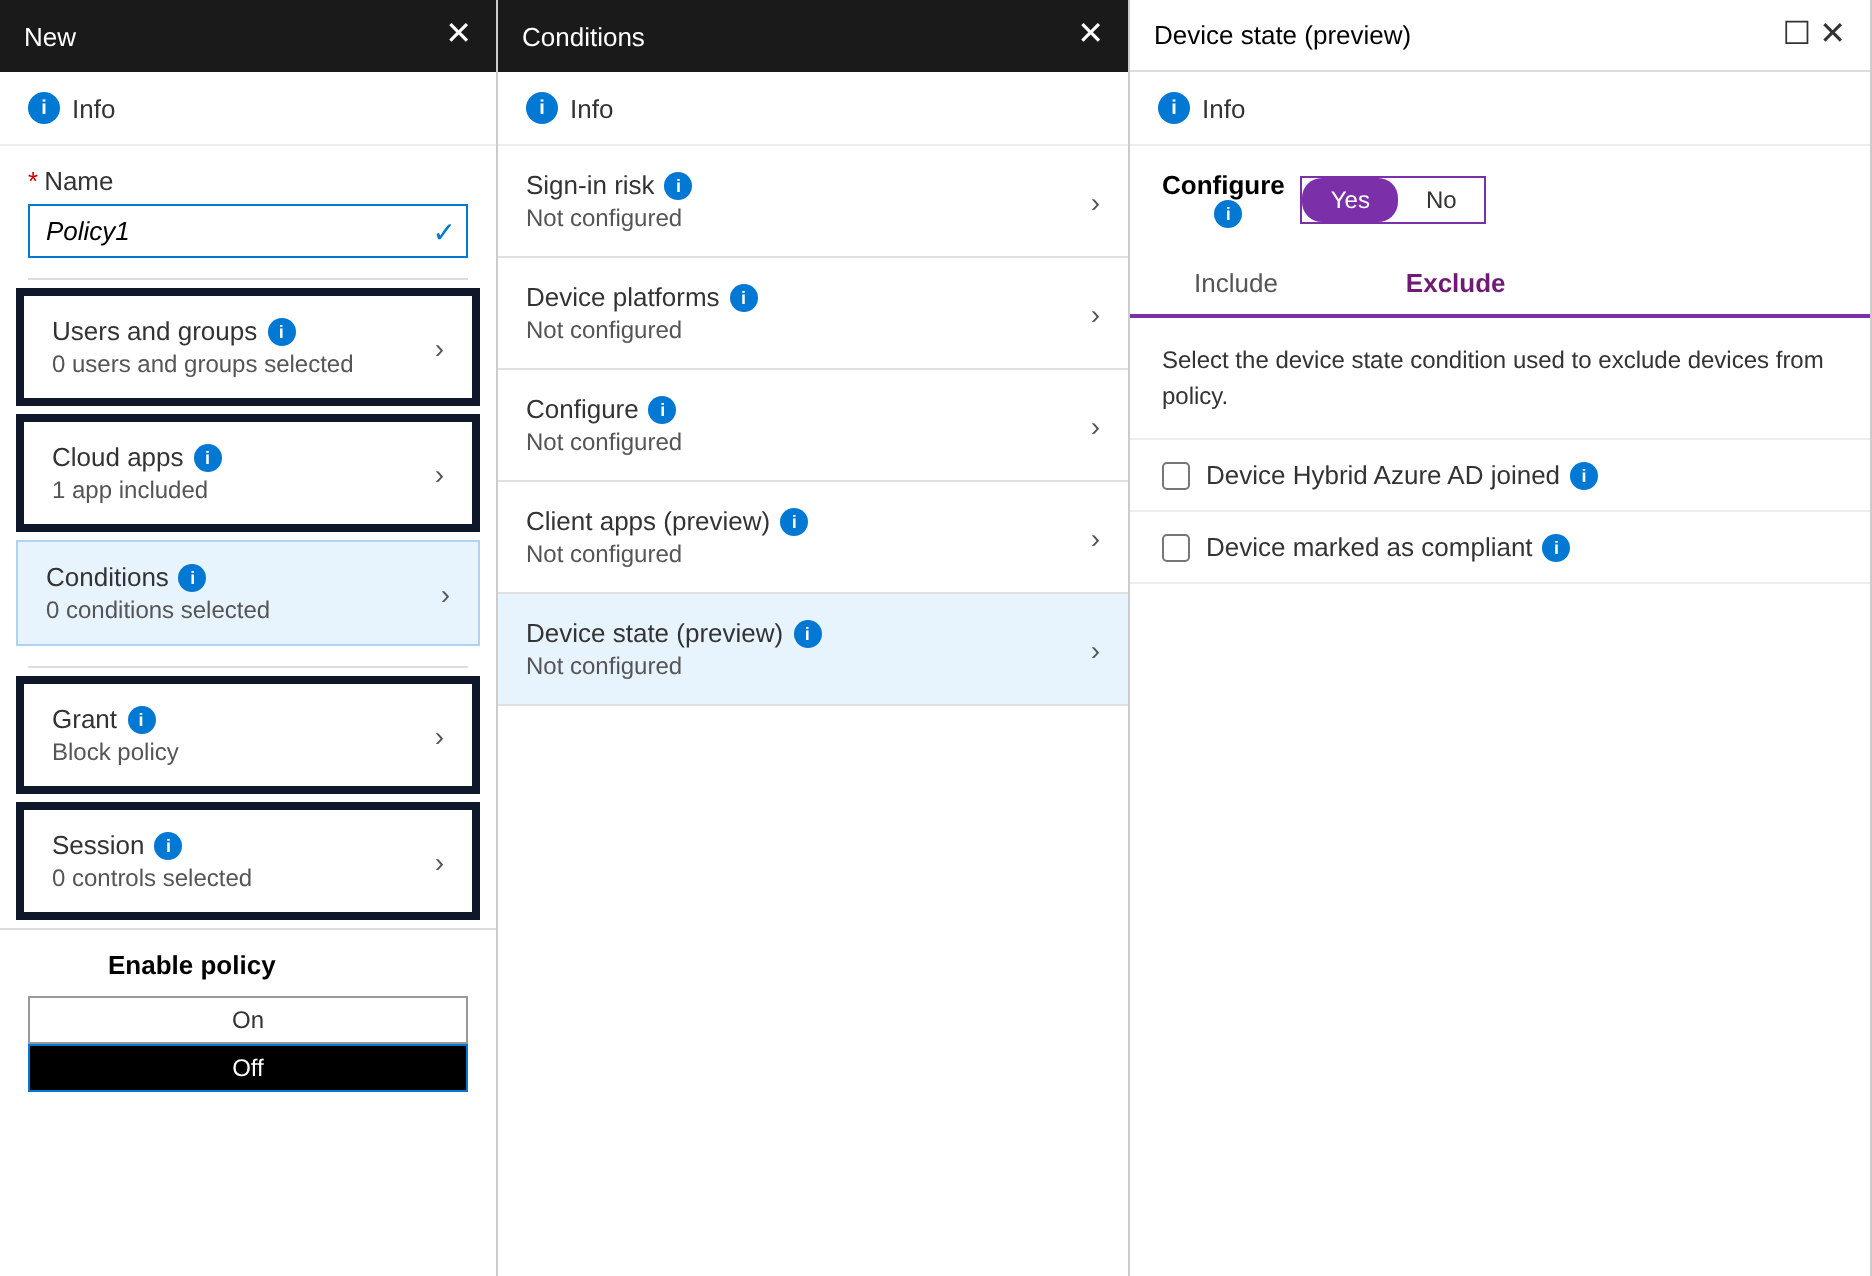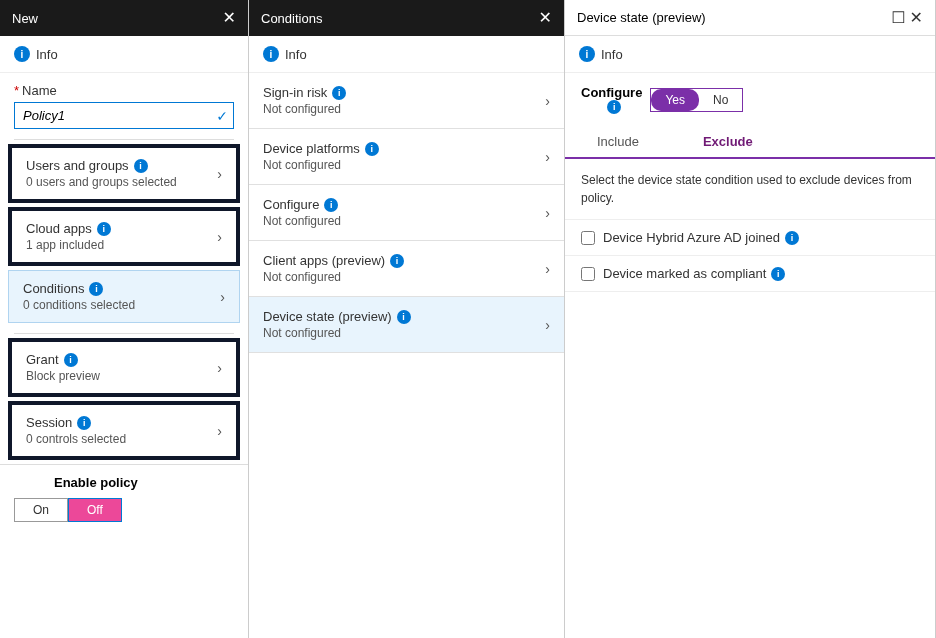--- a/index.html
+++ b/index.html
@@ -192,38 +192,39 @@
     .enable-label {
       font-size: 13px;
       font-weight: 600;
       margin-bottom: 8px;
       color: #000;
       padding-left: 40px;
     }
 
     .toggle-group {
       display: flex;
+      flex-direction: column;
     }
 
     .toggle-btn {
       padding: 4px 18px;
       font-size: 12px;
       border: 1px solid #ccc;
       cursor: pointer;
       background: #f5f5f5;
       color: #333;
     }
 
     .toggle-btn.active-on {
       background: #fff;
       border-color: #999;
     }
 
     .toggle-btn.active-off {
-      background: #ec4899;
+      background: #000000;
       color: #fff;
       border-color: #0078d4;
     }
 
     
     .conditions-row {
       display: flex;
       align-items: center;
       justify-content: space-between;
       padding: 12px 14px;
@@ -423,21 +424,21 @@
 
     <hr class="divider" style="margin-top:10px;">
 
 
     <div class="row-item">
       <div class="row-item-left">
         <div class="row-item-title">
           <span>Grant</span>
           <span class="small-info">i</span>
         </div>
-        <div class="row-item-sub">Block preview</div>
+        <div class="row-item-sub">Block policy</div>
       </div>
       <span class="chevron">›</span>
     </div>
 
     <div class="row-item">
       <div class="row-item-left">
         <div class="row-item-title">
           <span>Session</span>
           <span class="small-info">i</span>
         </div>

